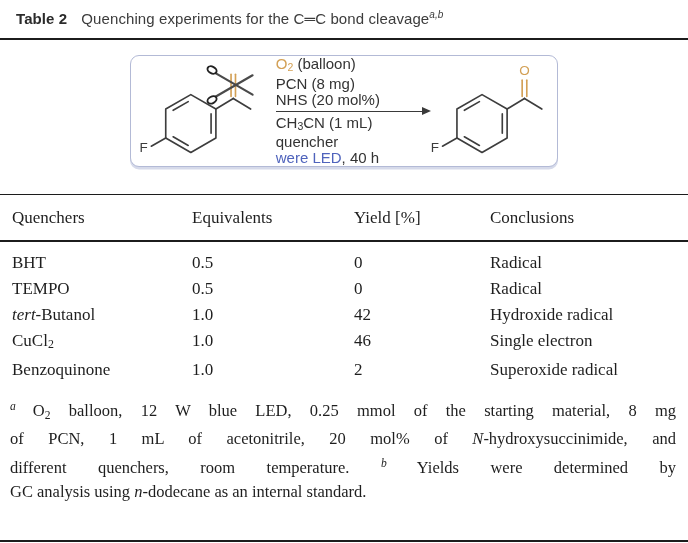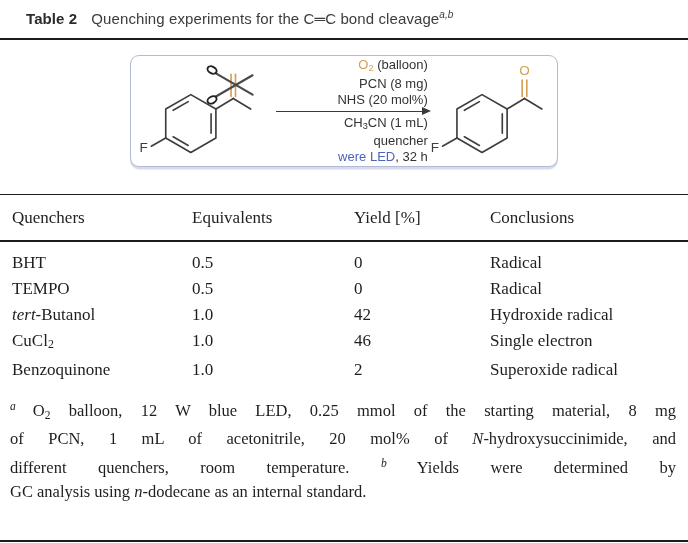--- a/index.html
+++ b/index.html
@@ -3,42 +3,42 @@
 <meta charset="utf-8">
 <style>
   html,body{margin:0;padding:0;background:#ffffff;}
   .page{
     position:relative; width:688px; height:543px; overflow:hidden;
     background:#ffffff; color:var(--ink,#1f1f1f);
     font-family:"Liberation Serif", serif;
   }
   
   .caption{
-    padding:9px 10px 0 26px;
+    padding:9px 10px 0 16px;
     font-family:"Liberation Sans", sans-serif;
     font-size:15px; color:#3c3c3c; letter-spacing:.1px;
   }
   .caption .cap-label{font-weight:700; color:#2b2b2b; margin-right:14px;}
   .caption .cap-sup{font-size:10px; font-style:italic; vertical-align:6px;}
   
   .rule{background:#1c1c1c; width:688px;}
   .rule-title{height:2px; margin-top:11px;}
   .rule-bottom{position:absolute; left:0; bottom:1px; height:2px;}
   
   .scheme-wrap{margin-top:15px; display:flex; justify-content:center;}
   .scheme-box{
     width:428px; height:112px; box-sizing:border-box;
     border:1.5px solid var(--box_border,#b3bad6); border-radius:9px;
     background:#fff; box-shadow:0 2.5px 0 #d6daea;
     display:flex; align-items:center; justify-content:center;
   }
   .conditions{
-    width:152px; flex:none; text-align:right;
+    width:152px; flex:none; text-align:left;
     font-family:"Liberation Sans", sans-serif;
-    font-size:13px; line-height:16px; color:#333;
+    font-size:15px; line-height:16px; color:#333;
   }
   .cond-arrow{
     position:relative; height:0; border-top:1.6px solid #3a3a3a;
     margin:3px 0 3px 0; width:100%;
   }
   .cond-arrow::after{
     content:""; position:absolute; right:-3px; top:-4.9px;
     border-left:9px solid #3a3a3a; border-top:4px solid transparent;
     border-bottom:4px solid transparent;
   }
@@ -118,21 +118,21 @@
         </g>
       </svg>
 
       <div class="conditions">
         <div><span class="orange">O</span><span class="orange sub">2</span><span class="n"> (balloon)</span></div>
         <div><span class="n">PCN (8 mg)</span></div>
         <div><span class="n">NHS (20 mol%)</span></div>
         <div class="cond-arrow"></div>
         <div><span class="n">CH</span><span class="sub">3</span><span class="n">CN (1 mL)</span></div>
         <div><span class="n">quencher</span></div>
-        <div><span class="blue">were LED</span><span class="n">, 32 h</span></div>
+        <div><span class="blue">were LED</span><span class="n">, 40 h</span></div>
       </div>
 
       <svg width="134" height="110" viewBox="0 0 134 110">
         <g>
           <polygon class="bond" points="56,38 82,53 82,83 56,98 30,83 30,53"></polygon>
           <line class="bond" x1="37.7" y1="54.3" x2="53.3" y2="45.3"></line>
           <line class="bond" x1="77" y1="58" x2="77" y2="78"></line>
           <line class="bond" x1="53.3" y1="90.7" x2="37.7" y2="81.7"></line>
         </g>
         <line class="bond" x1="30" y1="83" x2="15" y2="91.5"></line>

